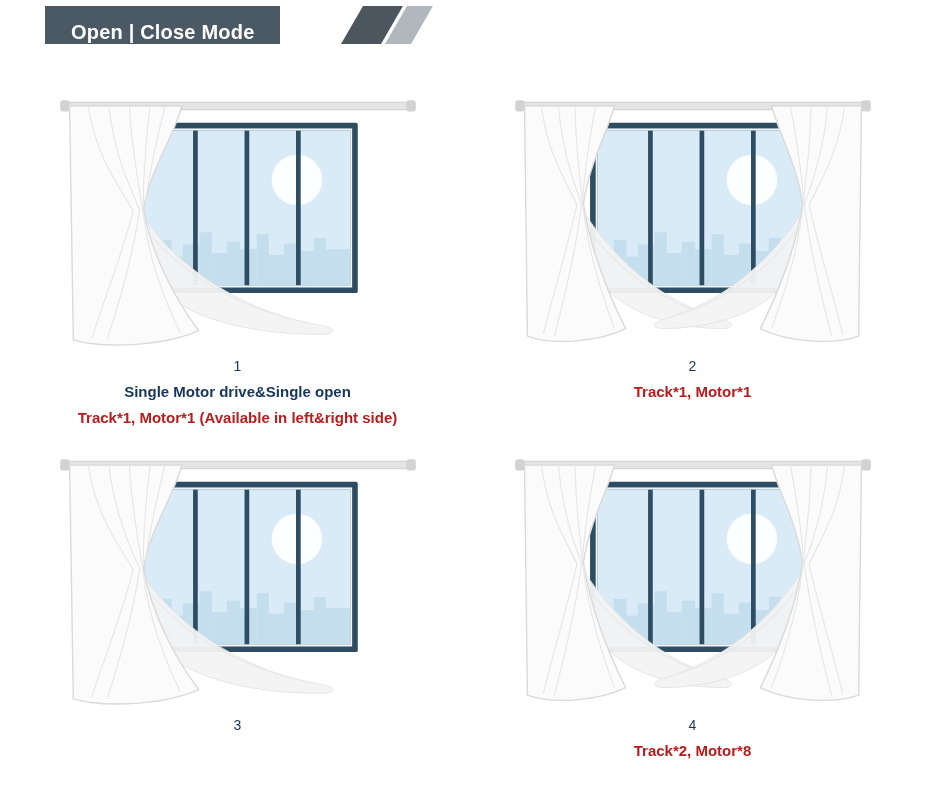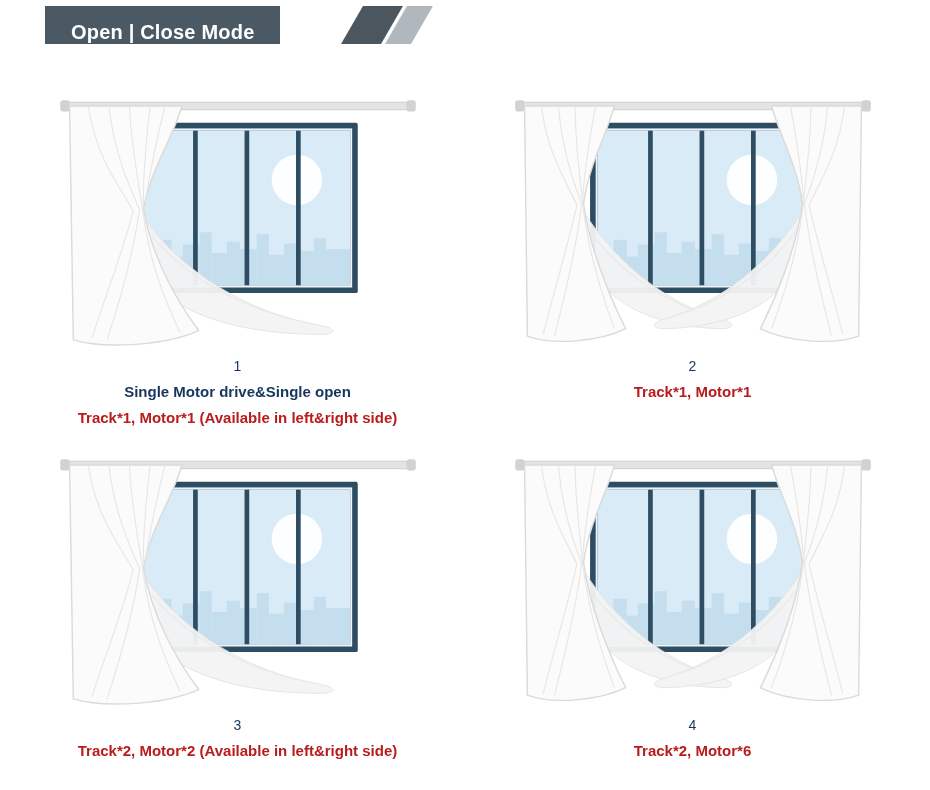--- a/index.html
+++ b/index.html
@@ -185,24 +185,23 @@
     </svg>
     <div class="num">2</div>
     <div class="cap-sub">Track*1, Motor*1</div>
   </section>
 
   <section class="panel">
     <svg class="diagram" viewBox="0 0 380 280">
       <use href="#diagram-single-def"></use>
     </svg>
     <div class="num">3</div>
-    <div class="cap-sub">Track*2, Motor*2 (Available in left&amp;right side)</div>
   </section>
 
   <section class="panel">
     <svg class="diagram" viewBox="0 0 380 280">
       <use href="#diagram-double-def"></use>
     </svg>
     <div class="num">4</div>
-    <div class="cap-sub">Track*2, Motor*6</div>
+    <div class="cap-sub">Track*2, Motor*8</div>
   </section>
 
 </div>
 
 </body></html>

